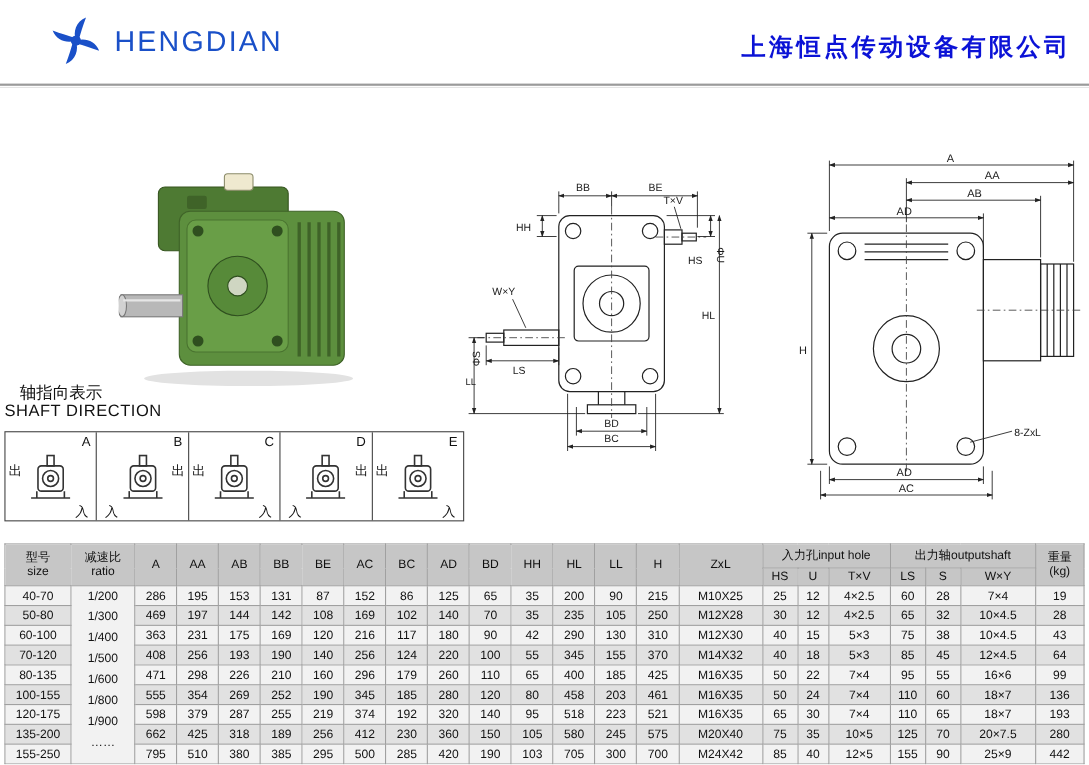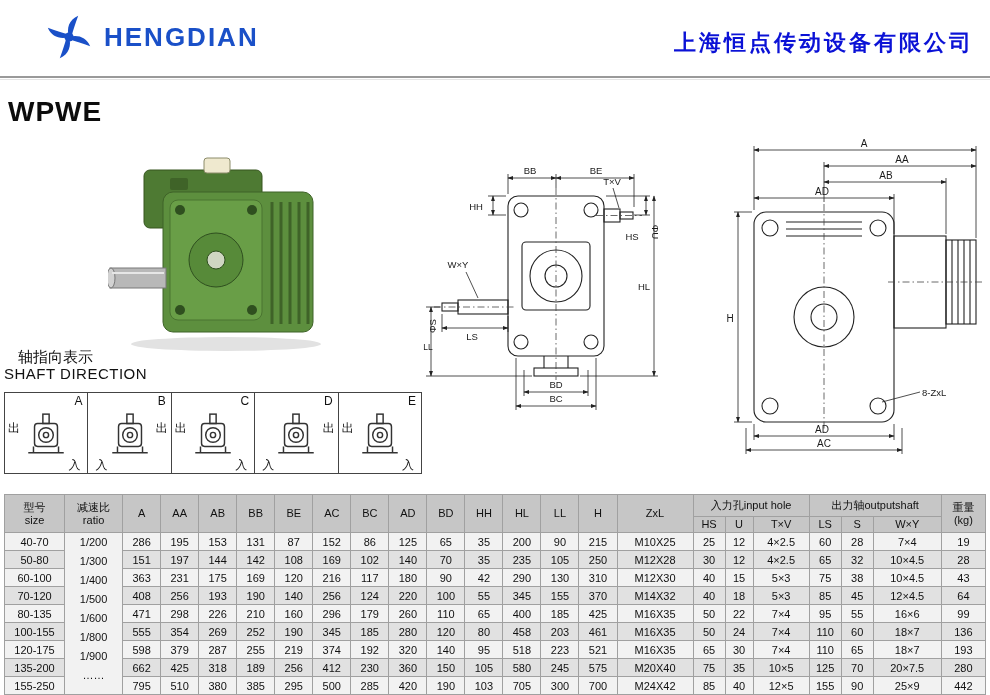--- a/index.html
+++ b/index.html
@@ -3,21 +3,21 @@
 <meta charset="utf-8">
 <style>
   html,body{margin:0;padding:0;background:#fff;}
   .page{position:relative;width:990px;height:695px;background:#ffffff;overflow:hidden;
         font-family:"Liberation Sans","DejaVu Sans",sans-serif;color:#111;}
 
   
   .topbar{position:absolute;left:0;top:0;width:990px;height:76px;}
   .brand{position:absolute;left:46px;top:14px;display:flex;align-items:center;gap:12px;}
   .logo{width:46px;height:46px;}
-  .brand-name{font-size:26px;font-weight:bold;letter-spacing:2px;color:#1a50c8;}
+  .brand-name{font-size:26px;font-weight:normal;letter-spacing:2px;color:#1a50c8;}
   .company{position:absolute;right:16px;top:28px;font-size:22px;font-weight:bold;
            letter-spacing:3px;color:#0b12d6;}
   .rule{position:absolute;left:0;top:76px;width:990px;height:1px;
         border-top:2px solid #9a9a9a;border-bottom:1px solid #e4e4e4;}
 
   
   .model{position:absolute;left:8px;top:96px;margin:0;font-size:28px;font-weight:bold;
          letter-spacing:1px;color:#0c0c0c;}
   .watermark{position:absolute;left:198px;top:116px;font-size:42px;letter-spacing:14px;
              color:#c9c9c9;opacity:.8;z-index:0;white-space:nowrap;}
@@ -72,21 +72,20 @@
           <path d="M50,50 C44,32 50,12 70,4 C64,20 59,36 56,47 Z" transform="rotate(270 50 50)"></path>
           <circle cx="50" cy="50" r="10"></circle>
         </g>
       </svg>
       <span class="brand-name">HENGDIAN</span>
     </div>
     <div class="company">上海恒点传动设备有限公司</div>
   </div>
   <div class="rule"></div>
 
-  <h1 class="model">WPWE</h1>
 
   <svg class="photo" viewBox="0 0 230 205">
     <ellipse cx="118" cy="194" rx="95" ry="7" fill="#e2e2e2"></ellipse>
     <rect x="36" y="20" width="118" height="58" rx="6" fill="#4e7a33" stroke="#36551f"></rect>
     <rect x="96" y="8" width="26" height="15" rx="3" fill="#efe9cf" stroke="#8c8c6b"></rect>
     <rect x="62" y="28" width="18" height="12" rx="2" fill="#3f6328"></rect>
     <rect x="55" y="42" width="150" height="140" rx="10" fill="#5d8f3e" stroke="#3f6328"></rect>
     <rect x="62" y="50" width="92" height="120" rx="8" fill="#699e47" stroke="#4a7430"></rect>
     <circle cx="108" cy="110" r="27" fill="#578a39" stroke="#2f4f1f"></circle>
     <circle cx="108" cy="110" r="9" fill="#cfd6c2" stroke="#2f4f1f"></circle>
@@ -412,21 +411,21 @@
           <td>25</td>
           <td>12</td>
           <td>4×2.5</td>
           <td>60</td>
           <td>28</td>
           <td>7×4</td>
           <td>19</td>
         </tr>
         <tr>
           <td>50-80</td>
-          <td>151</td>
+          <td>469</td>
           <td>197</td>
           <td>144</td>
           <td>142</td>
           <td>108</td>
           <td>169</td>
           <td>102</td>
           <td>140</td>
           <td>70</td>
           <td>35</td>
           <td>235</td>

